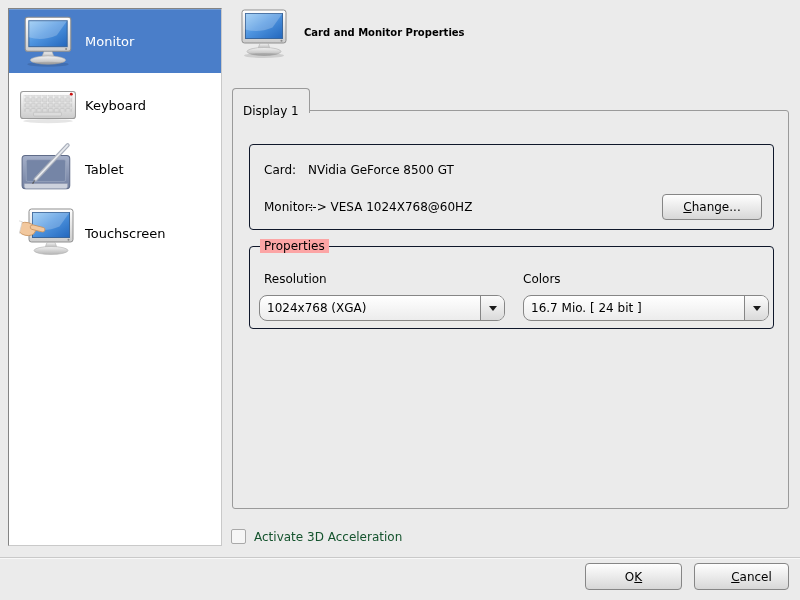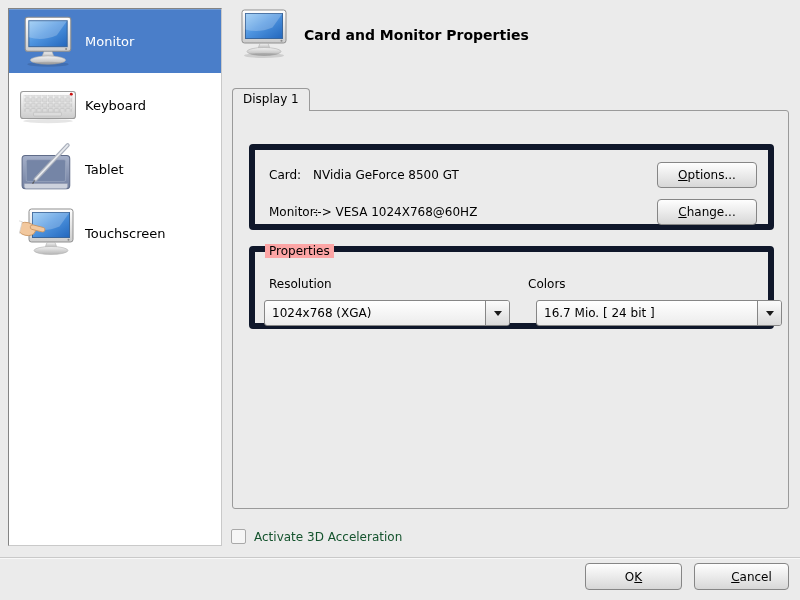--- a/index.html
+++ b/index.html
@@ -19,38 +19,38 @@
   .side-item {
     height:64px; display:flex; align-items:center; padding-left:8px; cursor:default;
   }
   .side-item .icon-box { width:62px; height:60px; display:flex; align-items:center; justify-content:center; flex:0 0 62px; }
   .side-item .side-label { margin-left:6px; font-size:13px; }
   .side-item.selected { background:#4a7ec9; color:#ffffff; }
   .side-item.selected { border-top:1px solid #6f9ad6; }
 
   
   .header-icon { position:absolute; left:236px; top:8px; width:56px; height:52px; }
-  .page-title { position:absolute; left:304px; top:27px; font-size:14px; font-weight:bold; }
+  .page-title { position:absolute; left:304px; top:27px; font-size:10px; font-weight:bold; }
 
   
   .tab {
     position:absolute; left:232px; top:88px; height:23px; line-height:21px;
-    padding:0 10px; background:#ebebeb;
+    padding:12px 10px; background:#ebebeb;
     border:1px solid #9a9a9a; border-bottom:none;
     border-radius:4px 4px 0 0; z-index:3;
   }
   .tab-panel {
     position:absolute; left:232px; top:110px; width:557px; height:399px;
     background:#ebebeb; border:1px solid #9a9a9a; border-radius:0 3px 3px 3px; z-index:1;
   }
 
   
   .groupbox {
     position:absolute; left:16px; width:525px;
-    border:6px solid #0f172a; border-radius:4px;
+    border:1px solid #0f172a; border-radius:4px;
   }
   .card-group { top:33px; height:86px; }
   .props-group { top:135px; height:83px; }
   .group-legend {
     position:absolute; top:-8px; left:10px; background:#fca5a5; padding:0 4px;
   }
 
   .info-row { position:absolute; left:14px; display:flex; }
   .info-row .info-label { width:44px; flex:0 0 44px; }
   .row-card { top:18px; }
@@ -65,23 +65,23 @@
   .group-btn { position:absolute; right:11px; width:100px; height:26px; }
   .btn-options { top:12px; }
   .btn-change { top:49px; }
 
   .field-label-res  { position:absolute; left:14px;  top:25px; }
   .field-label-col  { position:absolute; left:273px; top:25px; }
   .combo {
     position:absolute; top:48px; width:246px; height:26px;
     display:flex; align-items:stretch;
     background:linear-gradient(#ffffff,#ececec);
-    border:1px solid #868686; border-radius:3px; overflow:hidden;
-  }
-  .combo-res { left:9px; } .combo-col { left:281px; }
+    border:1px solid #868686; border-radius:8px; overflow:hidden;
+  }
+  .combo-res { left:9px; } .combo-col { left:273px; }
   .combo-value { flex:1; line-height:24px; padding-left:7px; white-space:nowrap; }
   .combo-arrow {
     width:24px; flex:0 0 24px; border-left:1px solid #868686;
     background:linear-gradient(#fbfbfb,#dadada);
     display:flex; align-items:center; justify-content:center;
   }
   .combo-arrow::after {
     content:""; width:0; height:0;
     border-left:4px solid transparent; border-right:4px solid transparent;
     border-top:5px solid #1a1a1a;
@@ -220,21 +220,20 @@
 
   <div class="groupbox card-group">
     <div class="info-row row-card">
       <span class="info-label">Card:</span>
       <span>NVidia GeForce 8500 GT</span>
     </div>
     <div class="info-row row-monitor">
       <span class="info-label">Monitor:</span>
       <span>--&gt; VESA 1024X768@60HZ</span>
     </div>
-    <button class="btn group-btn btn-options"><u>O</u>ptions...</button>
     <button class="btn group-btn btn-change"><u>C</u>hange...</button>
   </div>
 
   <div class="groupbox props-group">
     <span class="group-legend">Properties</span>
     <span class="field-label-res">Resolution</span>
     <span class="field-label-col">Colors</span>
 
     <div class="combo combo-res">
       <span class="combo-value">1024x768 (XGA)</span>

